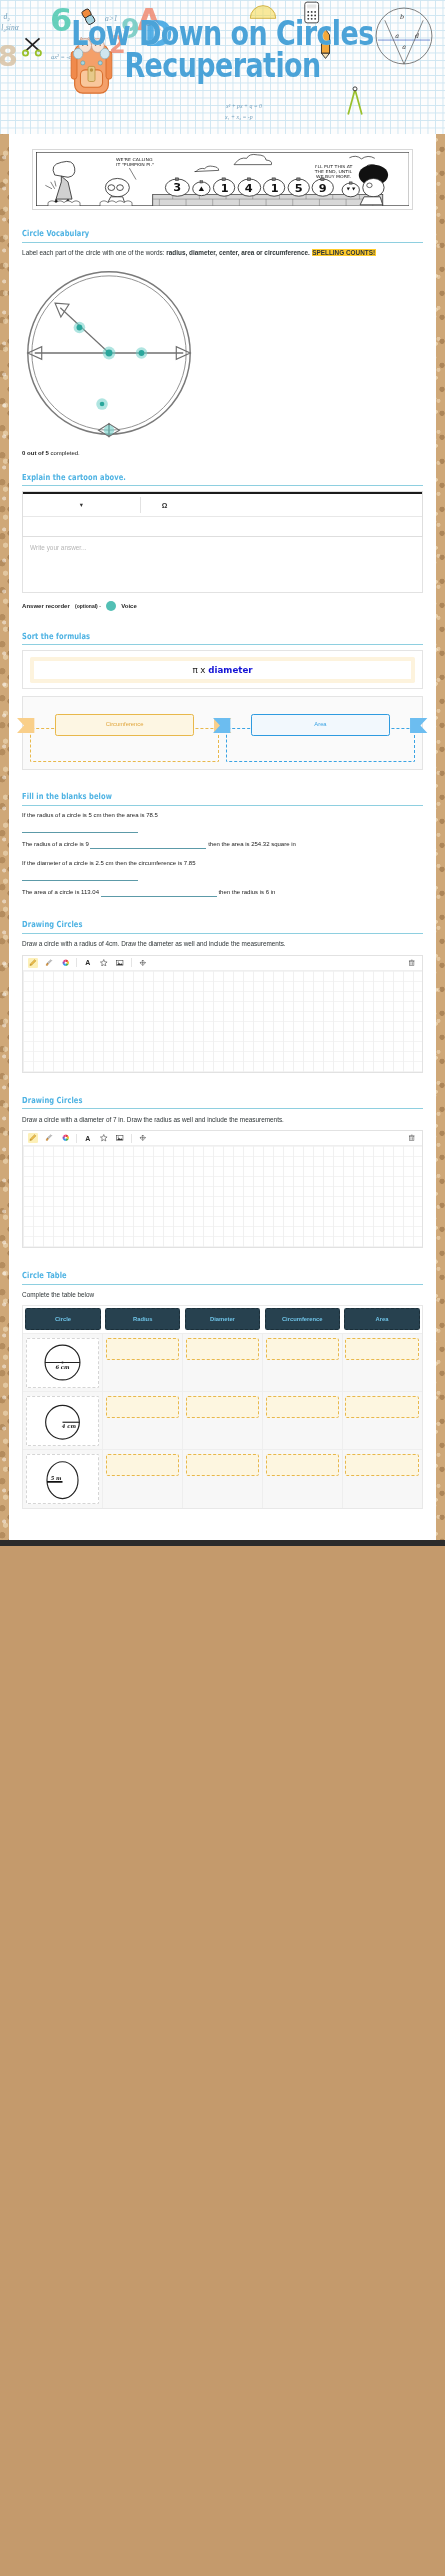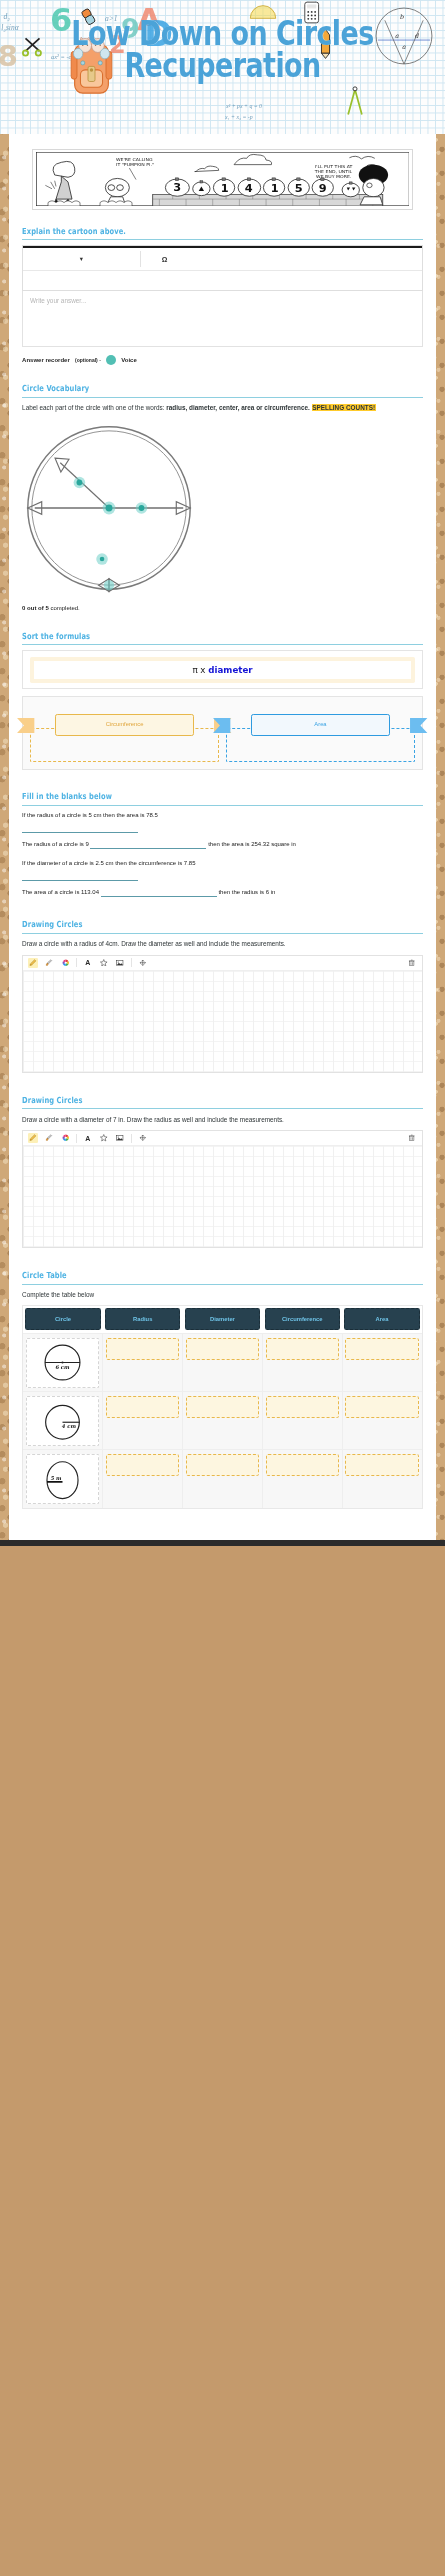--- a/index.html
+++ b/index.html
@@ -555,51 +555,20 @@
           <path d="M492 78 l-6 14 l34 0 l-4 -14 z" fill="#fff" stroke="#333" stroke-width="1.4"></path>
         </g>
 
         <path d="M18 88 q6 -6 12 0 q6 -6 12 0 q6 -6 12 0 q6 -6 12 0 l0 6 l-48 0 z" fill="#fff" stroke="#333" stroke-width="1"></path>
         <path d="M96 88 q6 -6 12 0 q6 -6 12 0 q6 -6 12 0 q6 -6 12 0 l0 6 l-48 0 z" fill="#fff" stroke="#333" stroke-width="1"></path>
 
         <path d="M22 52 l6 12 M28 50 l2 10 M14 58 l10 6" stroke="#333" stroke-width="1" fill="none"></path>
       </svg>
     </div>
 
-    <div class="block" style="margin-top:15px;">
-      <div class="sec-title">Explain the cartoon above.</div>
-      <hr class="sec-rule">
-
-      <div class="editor">
-        <div class="editor-top"></div>
-        <div class="editor-tools">
-          <div class="tool-cell">
-            <span>▾</span>
-          </div>
-          <div class="tool-sep"></div>
-          <div class="tool-omega">
-            <span>Ω</span>
-          </div>
-          <div class="tool-rest"></div>
-        </div>
-        <div class="editor-body"></div>
-      </div>
-
-      <div class="answer-area">
-        <span>Write your answer...</span>
-      </div>
-
-      <div class="recorder-row">
-        <span class="lbl">Answer recorder</span>
-        <span class="opt">(optional) -</span>
-        <span class="rec-dot"></span>
-        <span class="voice">Voice</span>
-      </div>
-    </div>
-
     <div class="block" style="margin-top:17.4px;">
       <div class="sec-title">Circle Vocabulary</div>
       <hr class="sec-rule">
       <div class="prompt">
         <span>Label each part of the circle with one of the words: </span><b>radius, diameter, center, area or circumference. </b><span class="hl">SPELLING COUNTS!</span>
       </div>
 
       <svg class="vocab-diagram" viewBox="0 0 300 300">
         <circle cx="150" cy="150" r="140" fill="none" stroke="#7a7a7a" stroke-width="2.5"></circle>
         <circle cx="150" cy="150" r="133" fill="none" stroke="#8a8a8a" stroke-width="1.6"></circle>
@@ -620,20 +589,51 @@
         <circle cx="150" cy="150" r="6" fill="#2aa79c"></circle>
         <circle cx="206" cy="150" r="10" fill="#6fcfc8" opacity=".55"></circle>
         <circle cx="206" cy="150" r="5" fill="#2aa79c"></circle>
         <circle cx="138" cy="238" r="10" fill="#6fcfc8" opacity=".55"></circle>
         <circle cx="138" cy="238" r="4" fill="#2aa79c"></circle>
         <circle cx="150" cy="283" r="9" fill="#6fcfc8" opacity=".6"></circle>
       </svg>
 
       <div class="completed">
         <b>0 out of 5</b><span> completed.</span>
+      </div>
+    </div>
+
+    <div class="block" style="margin-top:15px;">
+      <div class="sec-title">Explain the cartoon above.</div>
+      <hr class="sec-rule">
+
+      <div class="editor">
+        <div class="editor-top"></div>
+        <div class="editor-tools">
+          <div class="tool-cell">
+            <span>▾</span>
+          </div>
+          <div class="tool-sep"></div>
+          <div class="tool-omega">
+            <span>Ω</span>
+          </div>
+          <div class="tool-rest"></div>
+        </div>
+        <div class="editor-body"></div>
+      </div>
+
+      <div class="answer-area">
+        <span>Write your answer...</span>
+      </div>
+
+      <div class="recorder-row">
+        <span class="lbl">Answer recorder</span>
+        <span class="opt">(optional) -</span>
+        <span class="rec-dot"></span>
+        <span class="voice">Voice</span>
       </div>
     </div>
 
     <div class="block" style="margin-top:18.5px;">
       <div class="sec-title">Sort the formulas</div>
       <hr class="sec-rule">
 
       <div class="formula-bank">
         <div class="formula-card">
           <div class="formula-inner">

